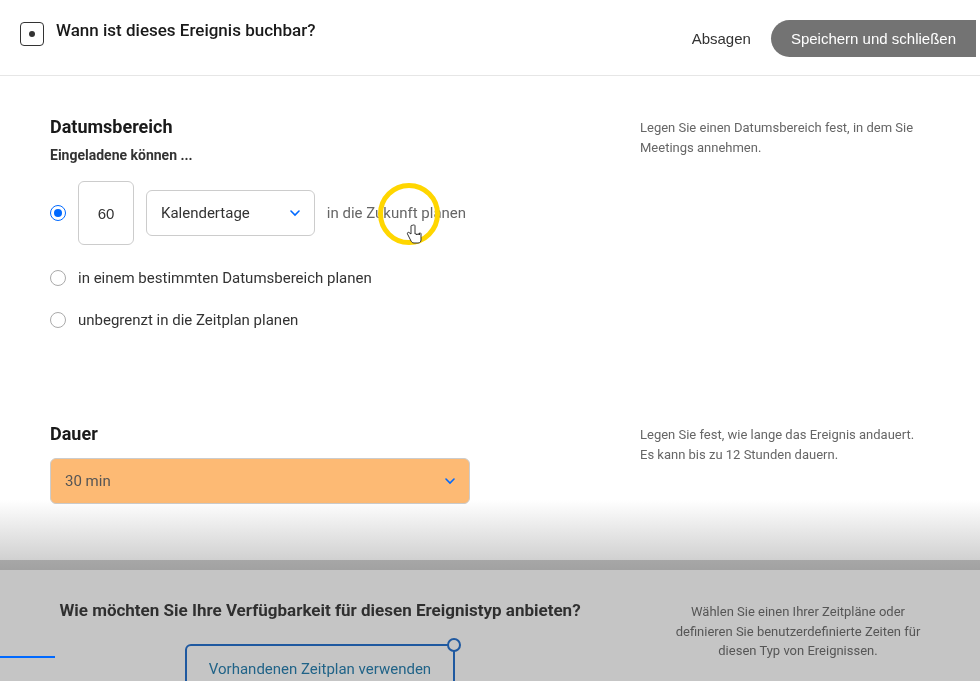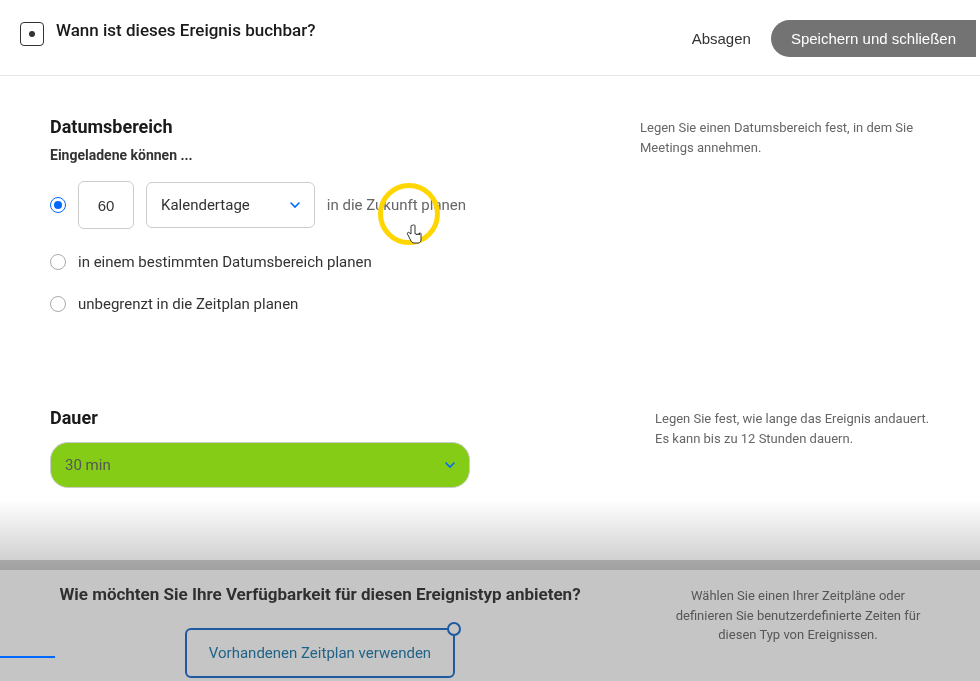--- a/index.html
+++ b/index.html
@@ -125,21 +125,21 @@
     }
     .radio.checked::after {
       content: "";
       width: 8px;
       height: 8px;
       background: #0069ff;
       border-radius: 50%;
     }
     .num-input {
       width: 56px;
-      height: 48px;
+      height: 64px;
       border: 1px solid #ccc;
       border-radius: 6px;
       text-align: center;
       font-size: 15px;
       color: #333;
     }
     .dropdown {
       height: 46px;
       border: 1px solid #ccc;
       border-radius: 6px;
@@ -182,35 +182,35 @@
       position: absolute;
       left: 405px;
       top: 224px;
       z-index: 11;
       pointer-events: none;
     }
     .section2 {
       padding: 0 50px;
       margin-top: 70px;
       display: flex;
-      gap: 75px;
+      gap: 60px;
     }
     .dropdown-wide {
       width: 420px;
       height: 46px;
       border: 1px solid #ccc;
-      border-radius: 18px;
+      border-radius: 6px;
       padding: 0 14px;
       display: flex;
       align-items: center;
       justify-content: space-between;
       font-size: 15px;
       color: #555;
       cursor: pointer;
-      background: #84cc16;
+      background: #fdba74;
       margin-top: 14px;
     }
     .gradient-overlay {
       position: absolute;
       left: 0;
       right: 0;
       top: 500px;
       height: 70px;
       background: linear-gradient(to bottom, rgba(255,255,255,0), rgba(100,100,100,0.35));
       pointer-events: none;

